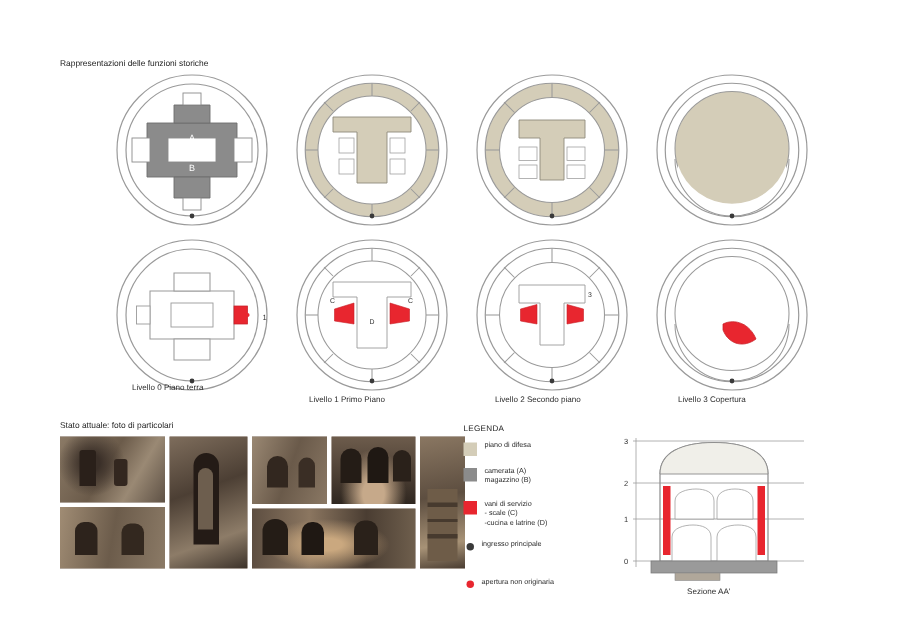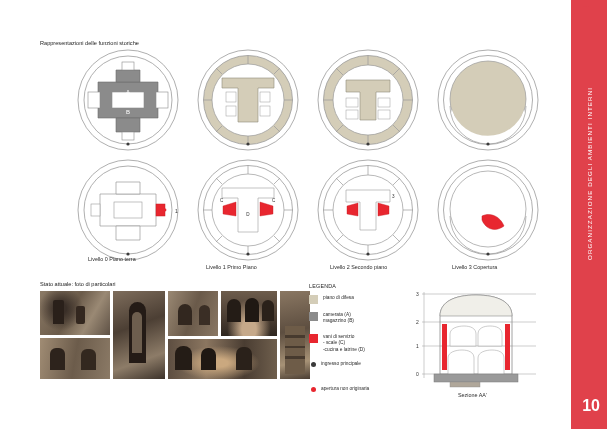--- a/index.html
+++ b/index.html
@@ -96,27 +96,20 @@
     color: #2b2b2b;
     line-height: 6.4px;
     white-space: pre-line;
   }
 </style>
 </head>
 <body>
 
 <div id="page">
 
-  <div class="side-bar">
-    <div class="bar-inner"></div>
-    <div style="position:absolute;left:0;top:0;width:36px;height:380px;overflow:hidden;">
-      <div style="position:absolute;left:-152px;top:170px;width:340px;transform:rotate(-90deg);text-align:center;color:#fff;font-size:6.2px;letter-spacing:1.1px;white-space:nowrap;">ORGANIZZAZIONE DEGLI AMBIENTI INTERNI</div>
-    </div>
-    <div class="page-number">10</div>
-  </div>
 
   <div class="section-title" style="left:40px; top:40px;">Rappresentazioni delle funzioni storiche</div>
 
   <div class="plan" style="left:76px; top:48px;">
     <svg viewBox="0 0 104 104" width="104" height="104">
       <circle cx="52" cy="52" r="50" fill="#ffffff" stroke="#9a9a9a" stroke-width="0.8"></circle>
       <circle cx="52" cy="52" r="44" fill="#ffffff" stroke="#9a9a9a" stroke-width="0.8"></circle>
       <path d="M22 34 L82 34 L82 70 L22 70 Z" fill="#8b8b8b" stroke="#6d6d6d" stroke-width="0.6"></path>
       <path d="M40 22 L64 22 L64 34 L40 34 Z" fill="#8b8b8b" stroke="#6d6d6d" stroke-width="0.6"></path>
       <path d="M40 70 L64 70 L64 84 L40 84 Z" fill="#8b8b8b" stroke="#6d6d6d" stroke-width="0.6"></path>

